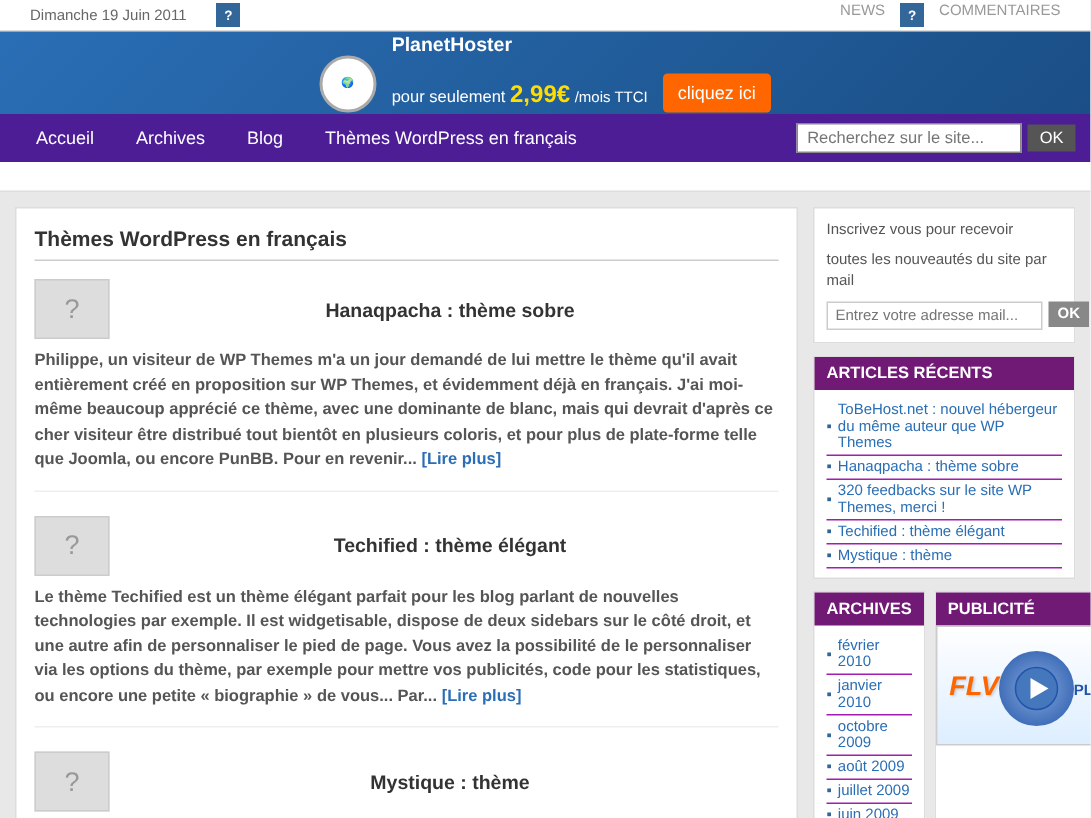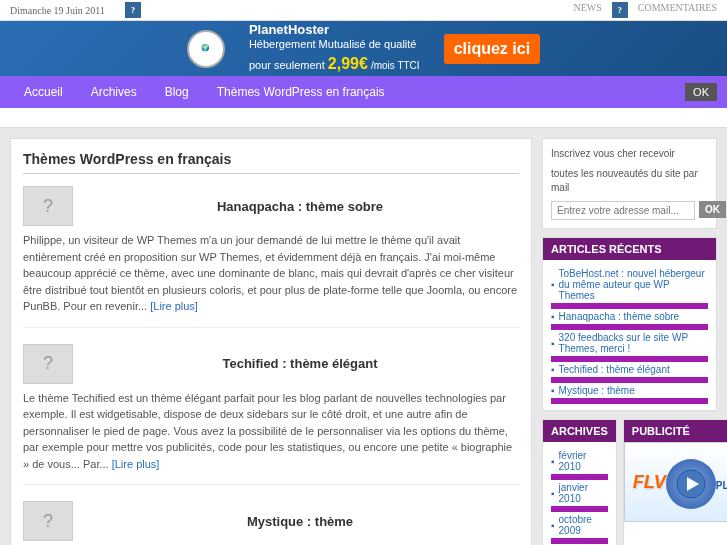--- a/index.html
+++ b/index.html
@@ -1,35 +1,35 @@
 <!DOCTYPE html>
 <html><head>
   <meta charset="utf-8">
   <style>
     * { margin: 0; padding: 0; box-sizing: border-box; }
     body { font-family: Arial, sans-serif; font-size: 12px; color: #333; background: #e8e8e8; }
 
     
-    .top-bar { background: #fff; padding: 2px 10px; font-size: 10px; color: #666; display: flex; justify-content: space-between; border-bottom: 1px solid #ddd; font-family: Liberation Serif, serif; }
+    .top-bar { background: #fff; padding: 2px 20px; font-size: 10px; color: #666; display: flex; justify-content: space-between; border-bottom: 1px solid #ddd; }
     .top-bar-left { display: flex; gap: 20px; align-items: center; }
     .top-bar-right { display: flex; gap: 10px; color: #999; font-size: 10px; }
 
     
     .ad-banner { background: linear-gradient(135deg, #2a6eb5, #1a4e85); display: flex; align-items: center; justify-content: center; padding: 6px 10px; height: 55px; }
-    .ad-content { display: flex; align-items: center; gap: 24px; }
+    .ad-content { display: flex; align-items: flex-end; gap: 10px; }
     .ad-logo { background: #fff; border-radius: 50%; width: 38px; height: 38px; display: flex; align-items: center; justify-content: center; font-size: 8px; font-weight: bold; color: #2a6eb5; border: 2px solid #aaa; }
     .ad-logo-inner { text-align: center; line-height: 1.1; }
     .ad-text { color: #fff; font-size: 11px; line-height: 1.4; }
     .ad-text .price { font-size: 16px; font-weight: bold; color: #ffdd00; }
     .ad-text .price-sub { font-size: 10px; color: #fff; }
-    .ad-cta { background: #ff6600; color: #fff; padding: 6px 10px; font-size: 16px; font-weight: bold; border-radius: 3px; cursor: pointer; }
+    .ad-cta { background: #ff6600; color: #fff; padding: 6px 10px; font-size: 12px; font-weight: normal; border-radius: 3px; cursor: pointer; }
     .ad-logo-text { font-size: 13px; font-weight: bold; color: #fff; }
 
     
-    .nav-bar { background: #8b5cf6; display: flex; align-items: center; padding: 0 10px; height: 32px; }
+    .nav-bar { background: #4c1d95; display: flex; align-items: center; padding: 0 10px; height: 32px; }
     .nav-items { display: flex; gap: 0; }
     .nav-item { color: #fff; padding: 8px 14px; font-size: 12px; cursor: pointer; text-decoration: none; }
     .nav-search { margin-left: auto; display: flex; align-items: center; gap: 4px; }
     .nav-search input { padding: 3px 6px; font-size: 11px; border: 1px solid #888; background: #fff; color: #999; width: 150px; }
     .nav-search button { background: #555; color: #fff; border: none; padding: 3px 8px; font-size: 11px; cursor: pointer; }
 
     
     .sub-nav { background: #fff; border-bottom: 1px solid #ddd; padding: 4px 10px; font-size: 10px; color: #999; }
 
     
@@ -37,34 +37,34 @@
     .content-area { flex: 1; background: #fff; padding: 12px; border: 1px solid #ddd; }
     .sidebar { width: 175px; }
 
     
     .page-title { font-size: 14px; font-weight: bold; color: #333; border-bottom: 1px solid #ccc; padding-bottom: 6px; margin-bottom: 12px; }
 
     .article { margin-bottom: 16px; border-bottom: 1px solid #eee; padding-bottom: 12px; }
     .article-header { display: flex; align-items: center; gap: 8px; margin-bottom: 6px; }
     .article-thumb { width: 50px; height: 40px; background: #ddd; display: flex; align-items: center; justify-content: center; font-size: 18px; color: #999; border: 1px solid #ccc; flex-shrink: 0; }
     .article-title { font-size: 13px; font-weight: bold; color: #333; text-align: center; flex: 1; }
-    .article-body { font-size: 11px; color: #555; line-height: 1.5; }
+    .article-body { font-size: 11px; color: #555; line-height: 1.5; font-weight: bold; }
     .read-more { color: #2a6eb5; text-decoration: none; font-size: 11px; }
 
     
     .sidebar-widget { background: #fff; border: 1px solid #ddd; margin-bottom: 8px; }
     .sidebar-newsletter { padding: 8px; font-size: 10px; color: #555; line-height: 1.4; }
     .sidebar-newsletter p { margin-bottom: 6px; }
     .newsletter-form { display: flex; gap: 4px; align-items: flex-start; }
     .newsletter-input { flex: 1; padding: 3px 5px; border: 1px solid #ccc; font-size: 10px; color: #aaa; }
     .newsletter-btn { background: #888; color: #fff; border: none; padding: 3px 6px; font-size: 10px; cursor: pointer; font-weight: bold; }
 
     .widget-title { background: #701a75; color: #fff; padding: 5px 8px; font-size: 11px; font-weight: bold; }
     .widget-list { padding: 6px 8px; }
-    .widget-list li { list-style: none; padding: 2px 0; font-size: 10px; color: #333; border-bottom: 6px solid #a21caf; display: flex; align-items: center; gap: 4px; }
+    .widget-list li { list-style: none; padding: 2px 0; font-size: 10px; color: #333; border-bottom: 1px solid #a21caf; display: flex; align-items: center; gap: 4px; }
     .widget-list li::before { content: "▪"; color: #336699; font-size: 10px; }
     .widget-list a { color: #2a6eb5; text-decoration: none; font-size: 10px; }
 
     .archives-publicite { display: flex; gap: 6px; }
     .archives-widget { flex: 1; }
     .publicite-widget { flex: 1; }
 
     .flv-player-ad { background: linear-gradient(180deg, #fff 0%, #ddeeff 100%); display: flex; flex-direction: row; align-items: center; justify-content: space-between; padding: 8px; border: 1px solid #ccc; min-height: 80px; }
     .flv-text { font-size: 18px; font-weight: bold; font-style: italic; color: #ff6600; text-shadow: 1px 1px 2px rgba(0,0,0,0.2); }
     .flv-player-img { width: 50px; height: 50px; background: radial-gradient(circle, #88aadd, #2255aa); border-radius: 50%; display: flex; align-items: center; justify-content: center; color: #fff; font-size: 18px; margin-top: 4px; }
@@ -89,38 +89,39 @@
 <div class="ad-banner">
   <div class="ad-content">
     <div class="ad-logo">
       <div class="ad-logo-inner">
         <span style="font-size:7px; font-weight:bold; color:#2a6eb5;">🌍</span>
       </div>
     </div>
     <div>
       <div class="ad-logo-text">PlanetHoster</div>
       <div class="ad-text">
-        <span>Hébergement Mutualisé de qualité</span><br>
+        <br>
         <span>pour seulement </span>
         <span class="price">2,99€</span>
         <span class="price-sub">/mois TTCI</span>
       </div>
     </div>
     <div class="ad-cta">cliquez ici</div>
   </div>
 </div>
 
 <div class="nav-bar">
   <nav class="nav-items">
     <a class="nav-item">Accueil</a>
     <a class="nav-item">Archives</a>
     <a class="nav-item">Blog</a>
     <a class="nav-item">Thèmes WordPress en français</a>
   </nav>
   <div class="nav-search">
+    <input type="text" placeholder="Recherchez sur le site..." style="">
     <button>OK</button>
   </div>
 </div>
 
 <div class="sub-nav">
   <span>&nbsp;</span>
 </div>
 
 <div class="main-container">
 
@@ -162,21 +163,21 @@
       </div>
 
     </div>
 
   </div>
 
   <div class="sidebar">
 
     <div class="sidebar-widget">
       <div class="sidebar-newsletter">
-        <p>Inscrivez vous cher recevoir</p>
+        <p>Inscrivez vous pour recevoir</p>
         <p>toutes les nouveautés du site par mail</p>
         <div class="newsletter-form">
           <input type="email" class="newsletter-input" placeholder="Entrez votre adresse mail..." style="">
           <button class="newsletter-btn">OK</button>
         </div>
       </div>
     </div>
 
     <div class="sidebar-widget">
       <div class="widget-title">ARTICLES RÉCENTS</div>

